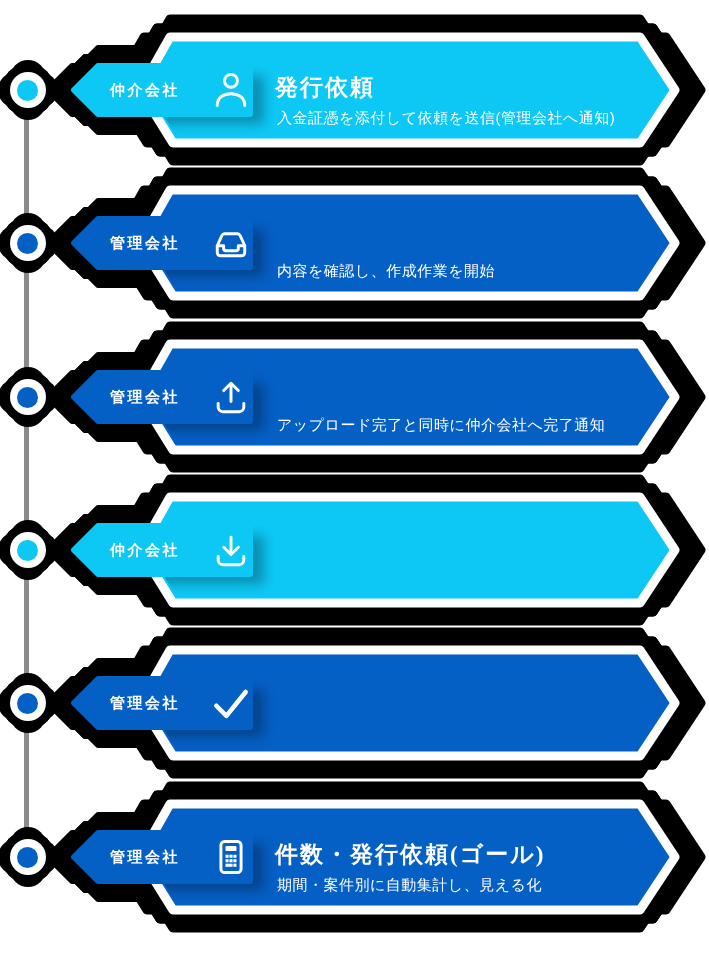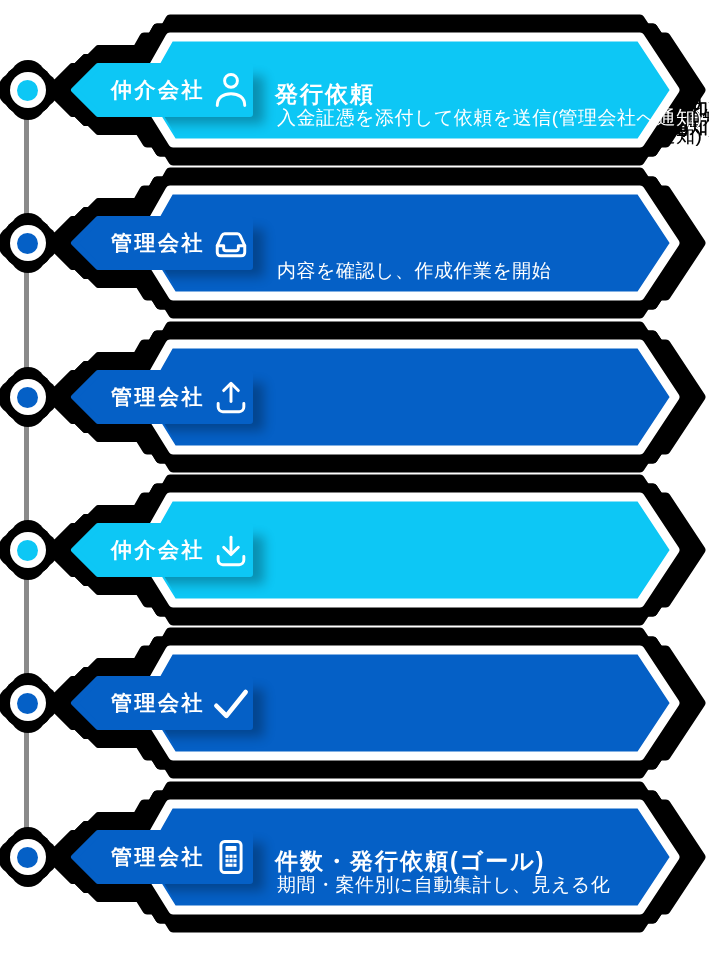--- a/index.html
+++ b/index.html
@@ -29,35 +29,35 @@
     position:absolute;left:50px;top:0;width:645px;height:150px;
     filter:drop-shadow(13px 9px 0 var(--shadow,#000)) drop-shadow(-13px 9px 0 var(--shadow,#000))
            drop-shadow(13px -9px 0 var(--shadow,#000)) drop-shadow(-13px -9px 0 var(--shadow,#000));
   }
   .shape{position:absolute;left:0;top:0;}
   .shape .body{fill:var(--c);stroke:var(--border,#fff);stroke-width:9;stroke-linejoin:round;}
   .shape .tagshadow{fill:#000;opacity:.28;}
   .shape .tag{fill:var(--c);stroke:var(--c);stroke-width:6;stroke-linejoin:round;}
   .tag-label{
     position:absolute;left:35px;top:64px;width:120px;height:22px;
-    text-align:right;color:var(--text,#fff);font-size:21px;font-weight:700;
+    text-align:center;color:var(--text,#fff);font-size:15px;font-weight:700;
     letter-spacing:2.5px;line-height:22px;white-space:nowrap;
   }
   .icon{position:absolute;left:159px;top:53px;width:44px;height:44px;}
   .icon svg{width:44px;height:44px;display:block;}
   .ic{fill:none;stroke:var(--text,#fff);stroke-width:3.2;stroke-linecap:round;stroke-linejoin:round;}
   .icf{fill:var(--text,#fff);stroke:none;}
   .ic-thick{stroke-width:5;}
   .title{
-    position:absolute;left:225px;top:64px;width:400px;height:30px;line-height:30px;
-    color:var(--text,#fff);font-size:23px;font-weight:700;letter-spacing:2px;white-space:nowrap;
+    position:absolute;left:225px;top:58px;width:400px;height:30px;line-height:30px;
+    color:var(--text,#fff);font-size:23px;font-weight:700;letter-spacing:2px;white-space:nowrap;font-family:Liberation Serif, serif;
   }
   .desc{
     position:absolute;left:227px;top:92px;width:410px;height:22px;line-height:22px;
-    color:var(--text,#fff);font-size:19px;font-weight:500;letter-spacing:0.5px;white-space:nowrap;
+    color:var(--text,#fff);font-size:15px;font-weight:500;letter-spacing:0.5px;white-space:nowrap;
   }
 </style>
 </head>
 <body style="--line: #8a8a8a; --shadow: #000000; --border: #ffffff; --text: #ffffff;">
 
 <svg width="0" height="0" style="position:absolute" aria-hidden="true">
   <defs>
     <clipPath id="cardclip">
       <path d="M90,75 L120,22 L590,22 L625,75 L590,128 L123,128 Z"></path>
     </clipPath>
@@ -129,20 +129,21 @@
       <path class="tag" d="M24,75 L48,51 H200 V99 H48 Z"></path>
     </svg>
     <div class="tag-label">管理会社</div>
     <div class="icon">
       <svg viewBox="0 0 48 48">
         <path class="ic" d="M10,31 v4 c0,2.8 2.2,5 5,5 h18 c2.8,0 5,-2.2 5,-5 v-4"></path>
         <path class="ic" d="M24,29 V10"></path>
         <path class="ic" d="M16,17 L24,9 L32,17"></path>
       </svg>
     </div>
+    <div class="desc">アップロード完了と同時に仲介会社へ完了通知</div>
   </div>
 </div>
 
 <div class="row" style="top: 475px; --c: #0dc7f5;">
   <div class="dot-wrap">
     <div class="dot-ring">
         <div class="dot-core"></div>
       </div>
   </div>
   <div class="card-wrap">

